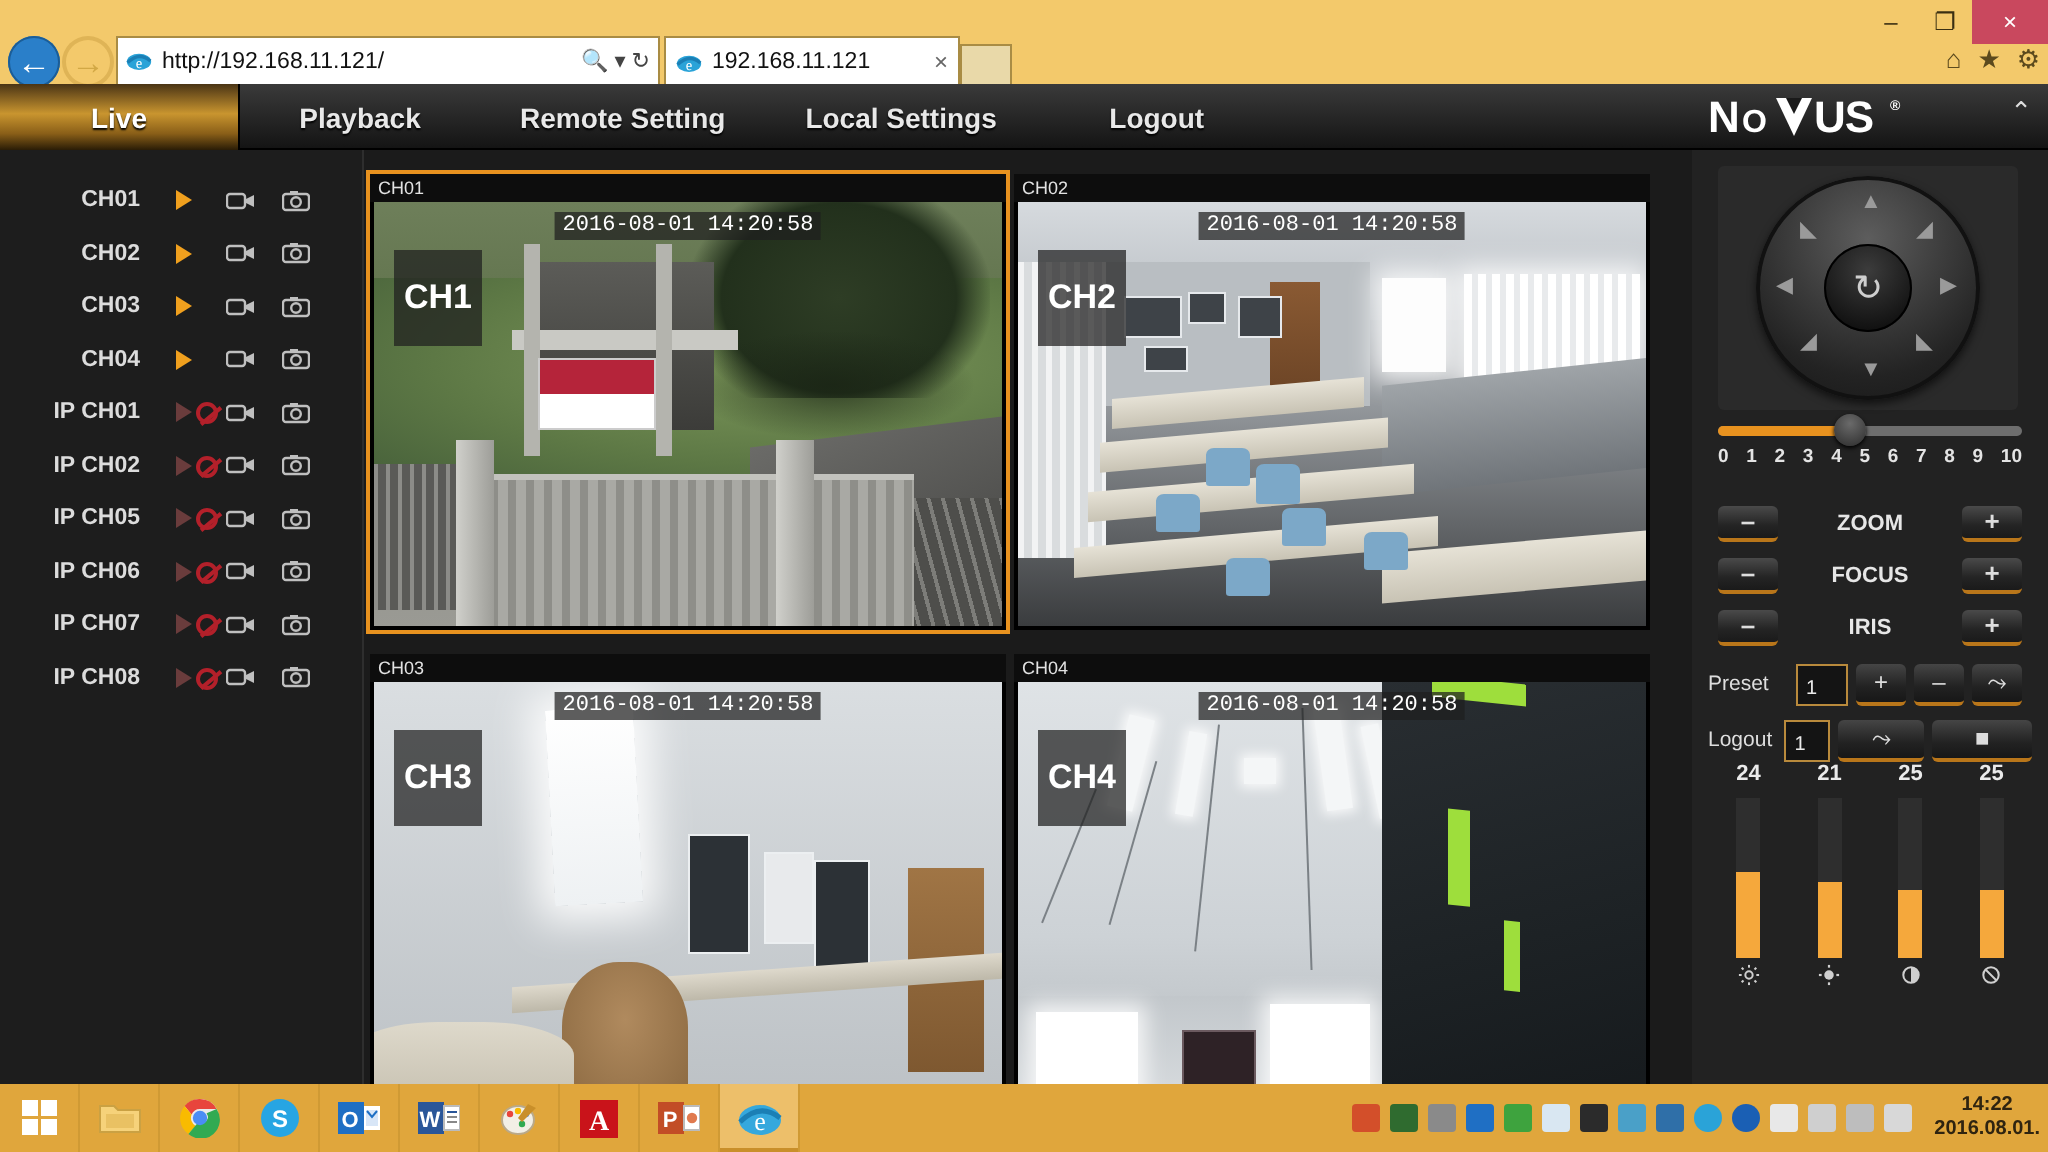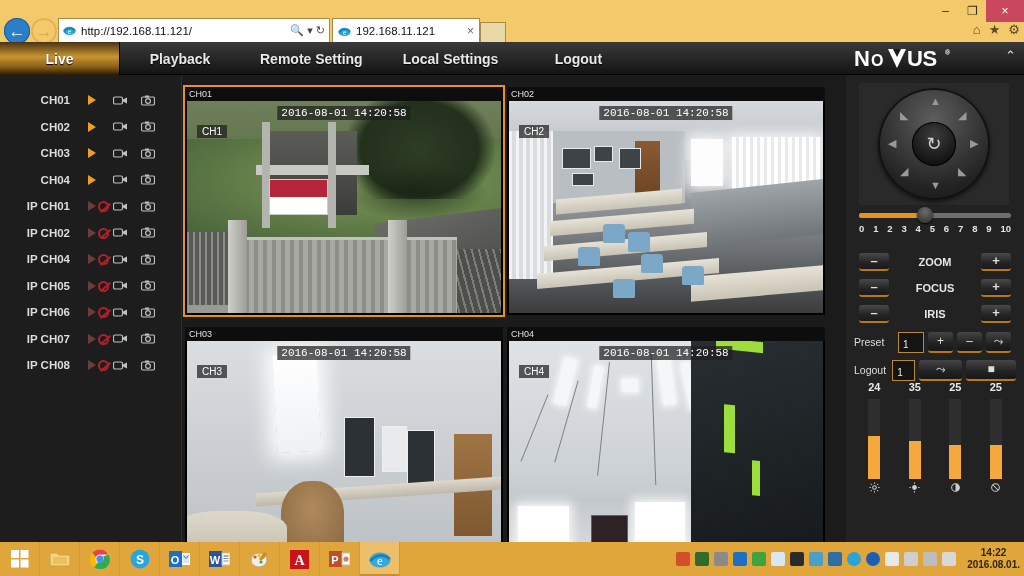--- a/index.html
+++ b/index.html
@@ -97,21 +97,21 @@
   .tile.selected { outline: 2px solid #e8921f; outline-offset: 0; }
   .tile-hdr { position: absolute; left: 0; top: 0; height: 14px; width: 100%; background: #0d0d0d; color: #e2e2e2; font-size: 9px; padding: 2px 0 0 4px; z-index: 4; }
   .vid { position: absolute; left: 2px; top: 14px; right: 2px; bottom: 2px; overflow: hidden; }
   .osd-time {
     position: absolute; top: 5px; left: 50%; transform: translateX(-50%);
     background: rgba(30,30,30,.72); color: #fff; font-family: "Liberation Mono", monospace;
     font-size: 11px; font-weight: normal; padding: 1px 4px; white-space: nowrap; z-index: 3;
   }
   .osd-name {
     position: absolute; top: 24px; left: 10px; background: rgba(30,30,30,.72);
-    color: #fff; font-size: 10px; font-weight: normal; padding: 1px 5px; z-index: 3;
+    color: #fff; font-size: 17px; font-weight: bold; padding: 14px 5px; z-index: 3;
   }
 
   
   .scene { position: absolute; inset: 0; }
   
   .s1 { background: linear-gradient(180deg,#6e7f5a 0%,#5d7049 35%,#8d8d85 55%,#9a9a94 100%); }
   .s1 .grass { position: absolute; left: 0; top: 18%; width: 100%; height: 48%; background: radial-gradient(ellipse at 62% 40%, #7f9a5c 0%, #5d7845 60%, #46603a 100%); }
   .s1 .tree { position: absolute; right: 2%; top: -6%; width: 48%; height: 52%; background: radial-gradient(ellipse at 50% 55%, #2e3d25 0%, #22301c 55%, rgba(20,28,16,0) 72%); }
   .s1 .shadow { position: absolute; right: 4%; top: 30%; width: 46%; height: 26%; background: radial-gradient(ellipse, rgba(25,35,20,.75), rgba(25,35,20,0) 70%); }
   .s1 .road { position: absolute; right: 0; bottom: 16%; width: 40%; height: 30%; background: linear-gradient(160deg,#6b6b68,#4c4c4a); transform: skewY(-7deg); }
@@ -402,41 +402,20 @@
             <div class="ch-icon">
               <svg width="14" height="11" viewBox="0 0 14 11">
                 <rect x="0.5" y="2" width="13" height="8" rx="1.5" fill="none" stroke="#bfbfbf" stroke-width="1.2"></rect>
                 <circle cx="7" cy="6" r="2.4" fill="none" stroke="#bfbfbf" stroke-width="1.2"></circle>
                 <rect x="4" y="0.5" width="4" height="2" fill="#bfbfbf"></rect>
               </svg>
             </div>
           </div>
           <div class="ch-row">
             <div class="ch-label">IP CH02</div>
-            <div class="ch-icon">
-              <div class="play-tri off">
-                <span class="ban"></span>
-              </div>
-            </div>
-            <div class="ch-icon">
-              <svg width="15" height="11" viewBox="0 0 15 11">
-                <rect x="0.5" y="2" width="9" height="7" rx="1.5" fill="none" stroke="#bfbfbf" stroke-width="1.2"></rect>
-                <path d="M10 4.5l4-2v6l-4-2z" fill="#bfbfbf"></path>
-              </svg>
-            </div>
-            <div class="ch-icon">
-              <svg width="14" height="11" viewBox="0 0 14 11">
-                <rect x="0.5" y="2" width="13" height="8" rx="1.5" fill="none" stroke="#bfbfbf" stroke-width="1.2"></rect>
-                <circle cx="7" cy="6" r="2.4" fill="none" stroke="#bfbfbf" stroke-width="1.2"></circle>
-                <rect x="4" y="0.5" width="4" height="2" fill="#bfbfbf"></rect>
-              </svg>
-            </div>
-          </div>
-          <div class="ch-row">
-            <div class="ch-label">IP CH04</div>
             <div class="ch-icon">
               <div class="play-tri off">
                 <span class="ban"></span>
               </div>
             </div>
             <div class="ch-icon">
               <svg width="15" height="11" viewBox="0 0 15 11">
                 <rect x="0.5" y="2" width="9" height="7" rx="1.5" fill="none" stroke="#bfbfbf" stroke-width="1.2"></rect>
                 <path d="M10 4.5l4-2v6l-4-2z" fill="#bfbfbf"></path>
               </svg>
@@ -708,21 +687,21 @@
       <div class="pc-row r2">
         <div class="pc-label">Logout</div>
         <div class="pc-input">1</div>
         <div class="pc-btn w2">⤳</div>
         <div class="pc-btn w3">■</div>
       </div>
 
       <div class="vsliders">
         <div class="vs-vals" id="vs-vals">
             <div class="vs-val">24</div>
-            <div class="vs-val">35</div>
+            <div class="vs-val">21</div>
             <div class="vs-val">25</div>
             <div class="vs-val">25</div>
           </div>
         <div class="vs-tracks" id="vs-tracks">
             <div class="vs-col">
               <div class="vs-track">
                 <div class="vs-fill" style="height: 54%;"></div>
               </div>
               <div class="vs-ico">
                 <svg width="11" height="11" viewBox="0 0 12 12">

